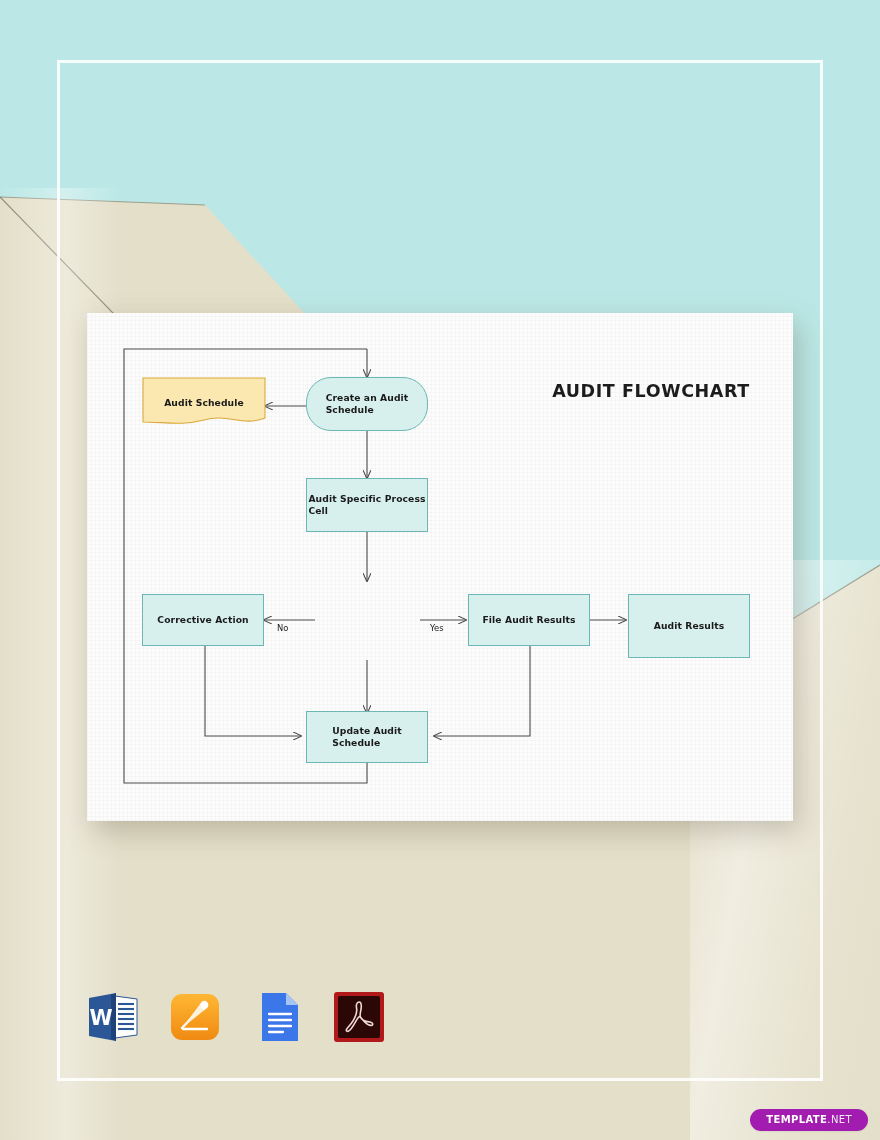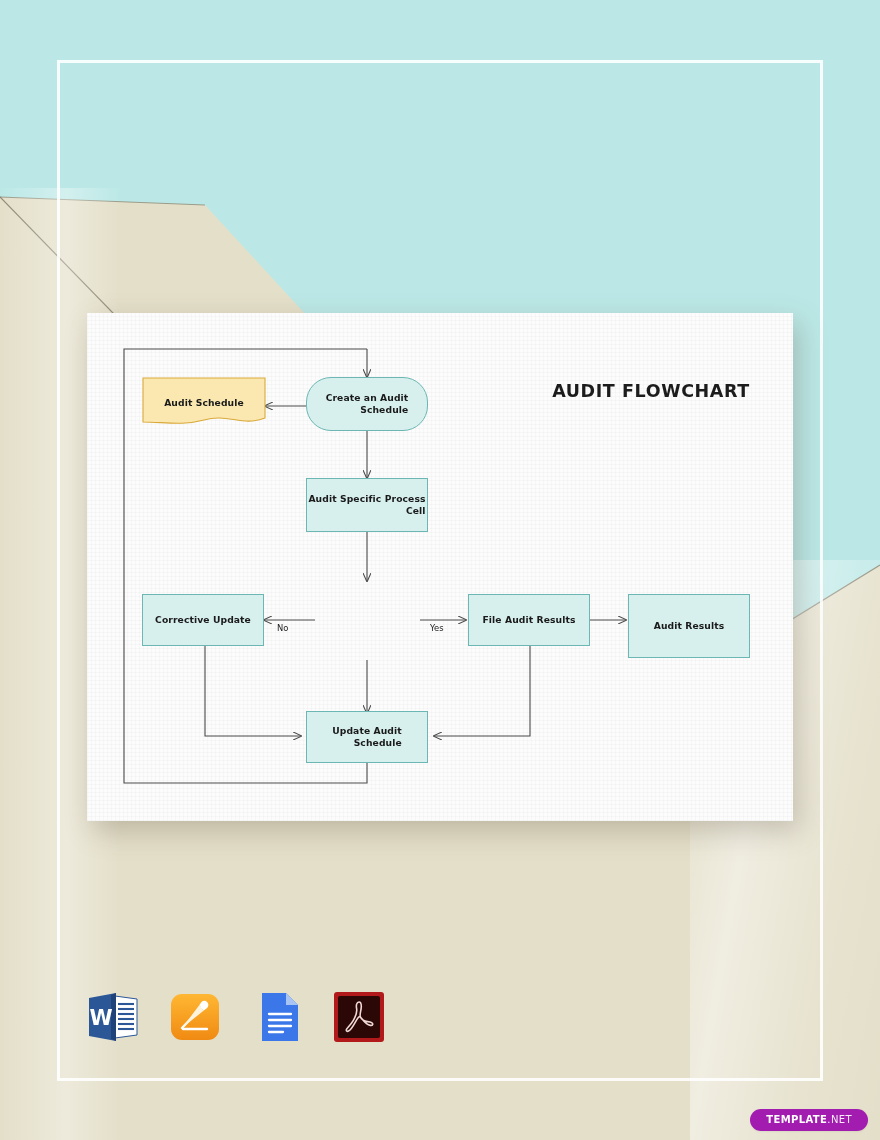--- a/index.html
+++ b/index.html
@@ -108,21 +108,21 @@
     white-space: nowrap;
   }
 
   
   .node {
     position: absolute;
     box-sizing: border-box;
     display: flex;
     align-items: center;
     justify-content: center;
-    text-align: right;
+    text-align: left;
     font-family: "DejaVu Sans", sans-serif;
     font-size: 9.2px;
     font-weight: bold;
     color: #1a1a1a;
     line-height: 1.32;
     letter-spacing: 0.1px;
   }
   .node.process {
     background: #d7f0ee;
     border: 1px solid #6cb7b3;
@@ -266,21 +266,21 @@
 
       <div class="node process" style="left:219px; top:165px; width:122px; height:54px;">
         <span>
           <span>Audit Specific Process</span><br>
           <span>Cell</span>
         </span>
       </div>
 
 
       <div class="node process" style="left:55px; top:281px; width:122px; height:52px;">
-        <span>Corrective Update</span>
+        <span>Corrective Action</span>
       </div>
 
       <div class="node process" style="left:381px; top:281px; width:122px; height:52px;">
         <span>File Audit Results</span>
       </div>
 
       <div class="node process" style="left:541px; top:281px; width:122px; height:64px;">
         <span>Audit Results</span>
       </div>
 

